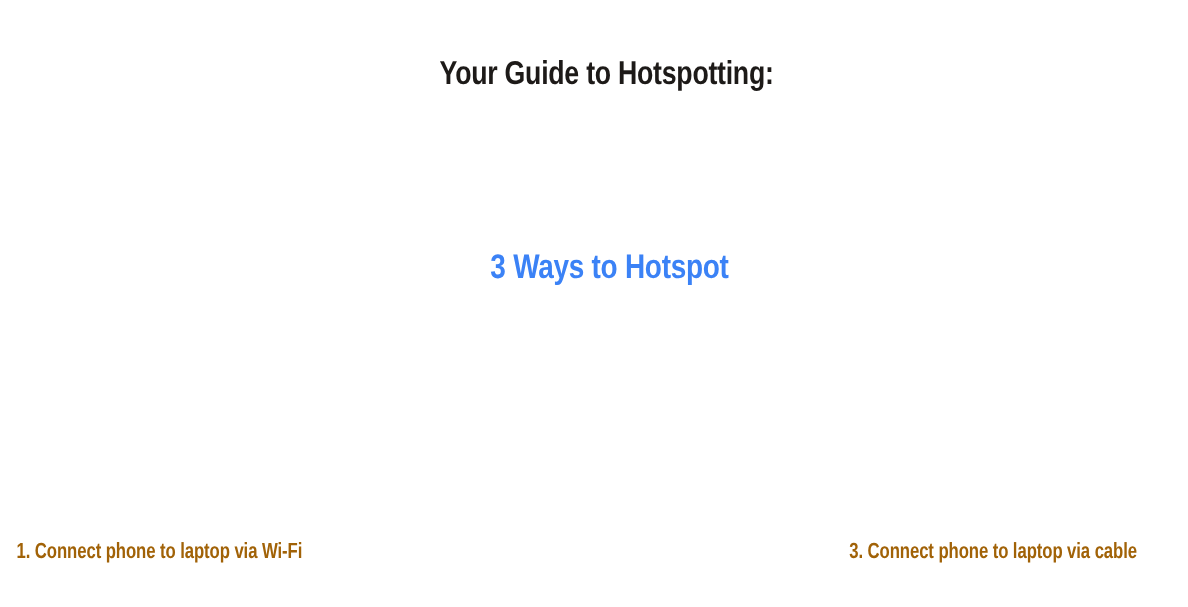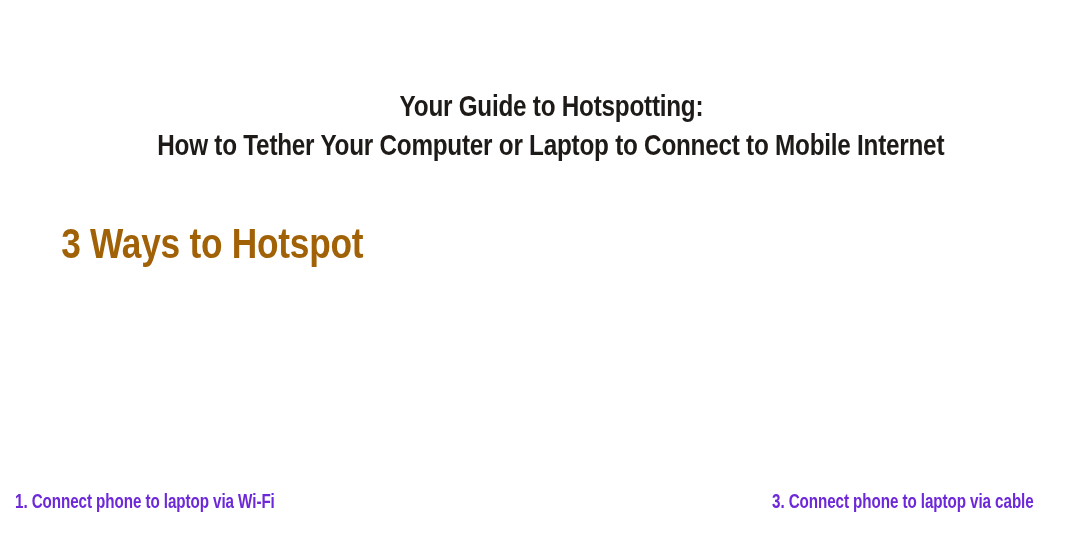--- a/index.html
+++ b/index.html
@@ -25,77 +25,73 @@
     position: absolute;
     top: 47px;
     left: 22px;
     right: 0;
     text-align: center;
     font-weight: bold;
     font-size: 30px;
     line-height: 39px;
     white-space: nowrap;
     color: #1d1a18;
-    margin-top: 39px;
   }
   .title-line { display: block; }
   .cond-center {
     display: inline-block;
     transform: scaleX(0.81);
     transform-origin: 50% 50%;
     letter-spacing: -0.3px;
   }
   
   .section-heading {
     position: absolute;
     top: 225px;
     left: 28px;
     right: 0;
     margin: 0;
-    text-align: left;
+    text-align: center;
     font-weight: bold;
-    font-size: 43px;
+    font-size: 31px;
     line-height: 36px;
     white-space: nowrap;
-    color: #a16207;
+    color: #3b82f6;
   }
   .section-heading .cond-center { transform: scaleX(0.82); }
   
   .caption {
     position: absolute;
     top: 489px;
     margin: 0;
     font-weight: bold;
     font-size: 20px;
     line-height: 24px;
     white-space: nowrap;
-    color: #6d28d9;
+    color: #a16207;
   }
   .caption .cond-left {
     display: inline-block;
     transform: scaleX(0.76);
     transform-origin: 0 50%;
     letter-spacing: -0.1px;
   }
   .caption-1 { left: 15px; }
   .caption-2 { left: 377px; }
   .caption-3 { left: 772px; }
 </style>
 </head>
 <body>
 
 <div class="page">
 
   <header class="title-block">
     <span class="title-line">
       <span class="cond-center">Your Guide to Hotspotting:</span>
     </span>
-    <span class="title-line">
-      <span class="cond-center">How to Tether Your Computer or Laptop to Connect to Mobile Internet</span>
-    </span>
   </header>
 
   <h2 class="section-heading">
     <span class="cond-center">3 Ways to Hotspot</span>
   </h2>
 
   <div class="caption caption-1">
     <span class="cond-left">1. Connect phone to laptop via Wi-Fi</span>
   </div>
 

